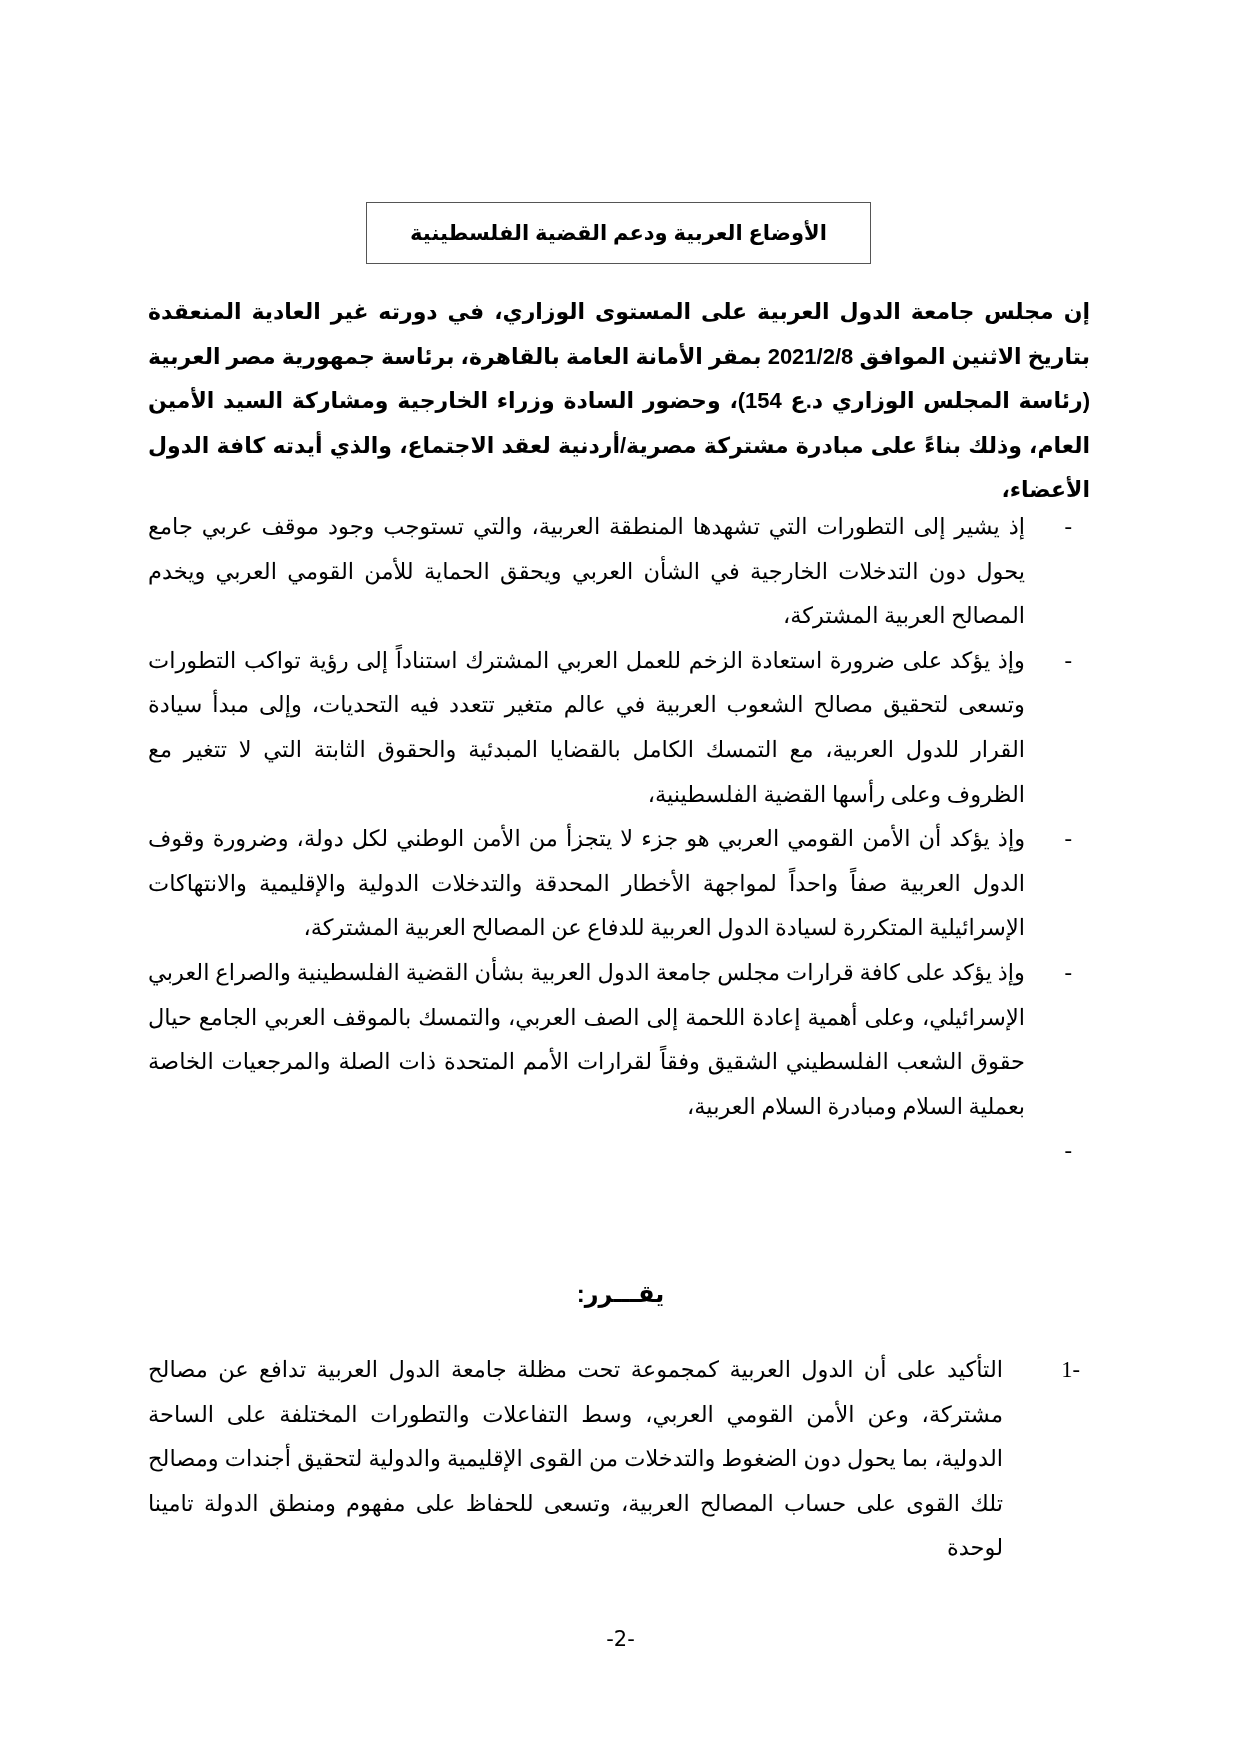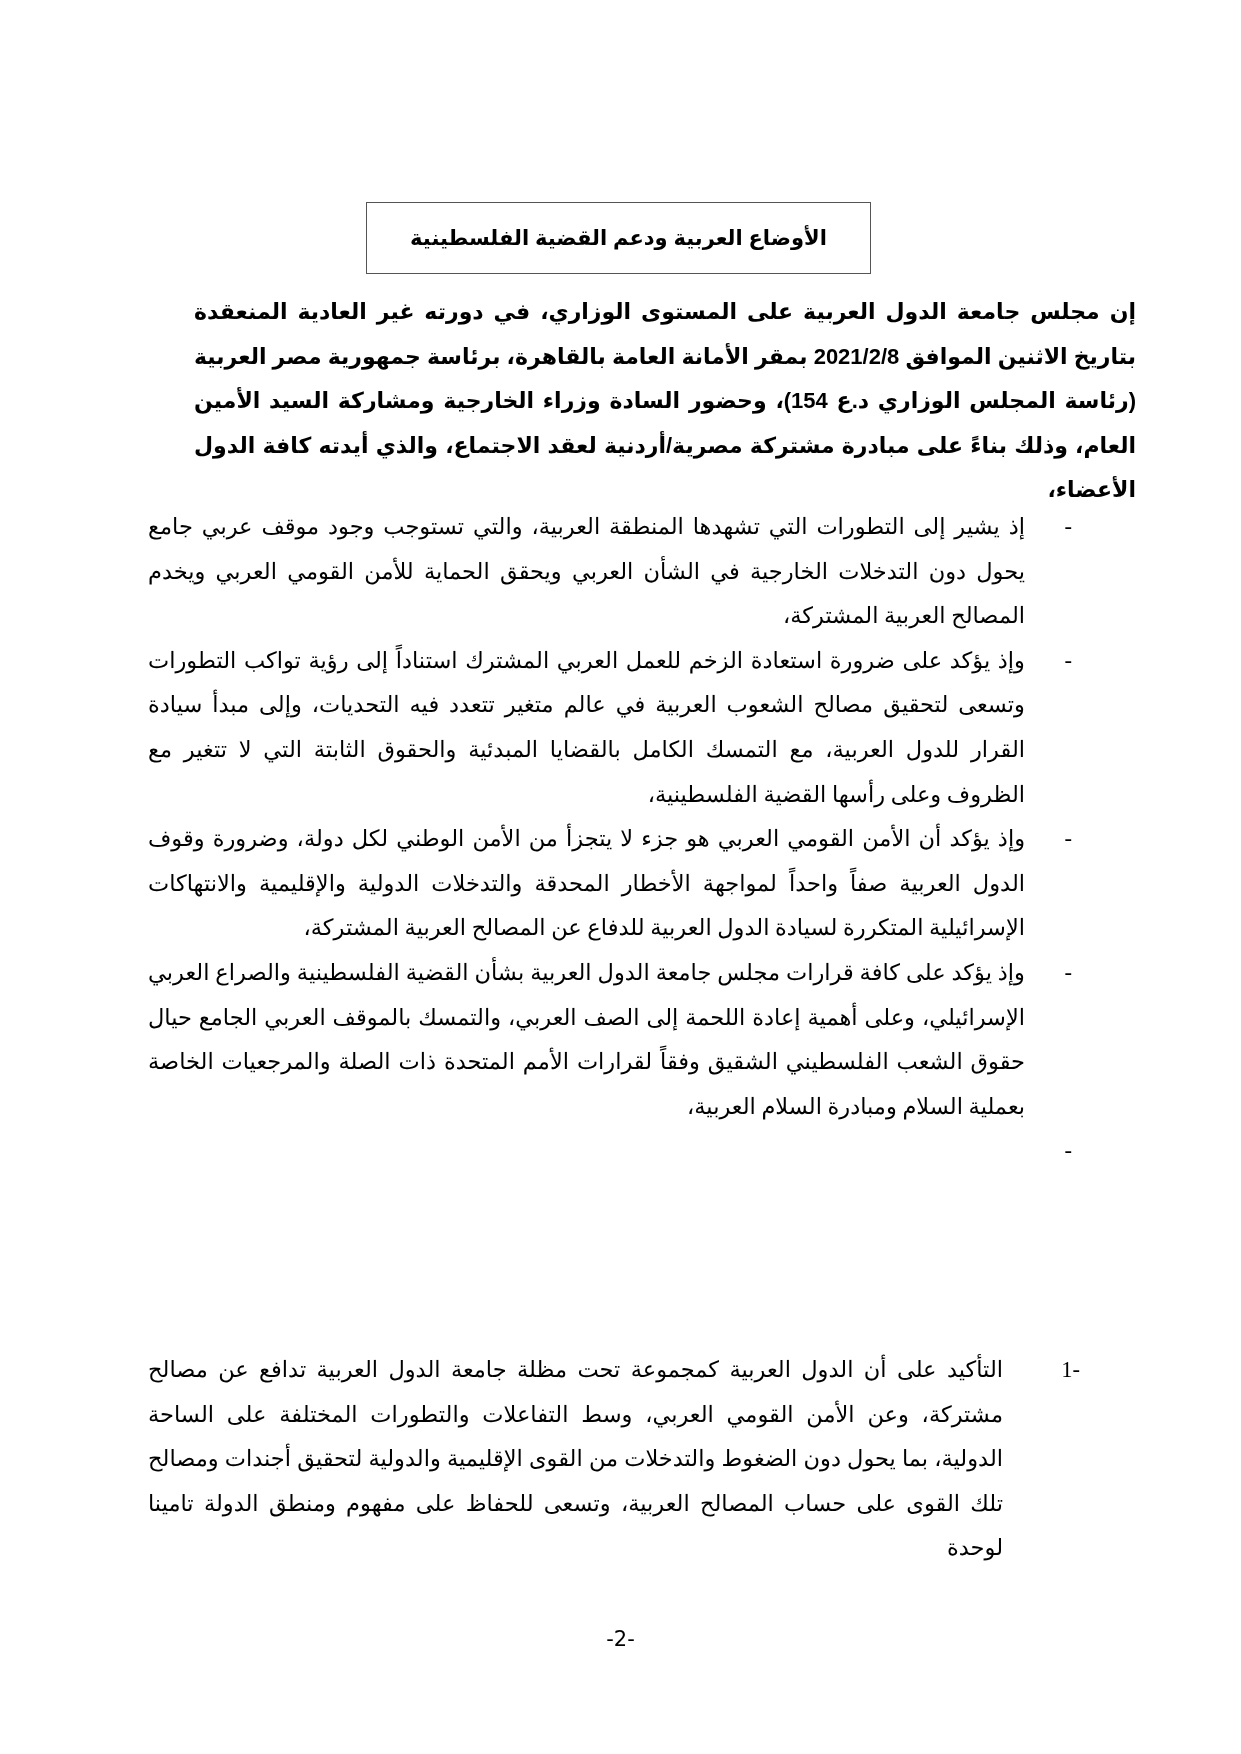--- a/index.html
+++ b/index.html
@@ -1,25 +1,25 @@
 <!DOCTYPE html>
 <html><head>
 <meta charset="utf-8">
 <style>
   html, body { margin: 0; padding: 0; background: #ffffff; }
   body { width: 1241px; height: 1754px; position: relative; overflow: hidden;
          font-family: "Liberation Serif", "DejaVu Serif", serif; color: #000; }
   .page { position: absolute; left: 0; top: 0; width: 1241px; height: 1754px; }
-  .title-box { position: absolute; left: 366px; top: 202px; width: 505px; height: 72px;
+  .title-box { position: absolute; left: 366px; top: 202px; width: 505px; height: 62px;
                border: 1.5px solid #555; box-sizing: border-box; display: flex;
                align-items: center; justify-content: center; direction: rtl; }
   .title-box span { font-family: "Liberation Sans", "DejaVu Sans", sans-serif; font-weight: bold; font-size: 21px; }
   .intro { position: absolute; left: 148px; top: 290px; width: 942px; direction: rtl;
            text-align: justify; text-align-last: right; font-family: "Liberation Sans", "DejaVu Sans", sans-serif;
-           font-weight: bold; font-size: 22px; line-height: 44.5px; margin-left: 46px; }
+           font-weight: bold; font-size: 22px; line-height: 44.5px; }
   .bullets { position: absolute; left: 148px; top: 505px; width: 942px; direction: rtl;
              font-family: "Liberation Serif", "DejaVu Serif", serif; font-size: 22.5px; line-height: 44.6px; margin: 0; padding: 0; }
   .bullet { position: relative; list-style: none; padding-right: 65px; text-align: justify; text-align-last: right; margin: 0; }
   .bullet .dash { position: absolute; right: 18px; top: 0; }
   .bullet:last-child { margin-top: 0; }
   .decides { position: absolute; left: 0; width: 1241px; top: 1280px; text-align: center; direction: rtl;
              font-family: "Liberation Sans", "DejaVu Sans", sans-serif; font-weight: bold; font-size: 24px; }
   .resolutions { position: absolute; left: 148px; top: 1348px; width: 942px; direction: rtl;
                  font-size: 22.5px; line-height: 44.6px; }
   .resolution { position: relative; padding-right: 87px; text-align: justify; text-align-last: justify; }
@@ -53,20 +53,21 @@
     </li>
     <li class="bullet">
       <span class="dash">-</span>
       <span>وإذ يؤكد على كافة قرارات مجلس جامعة الدول العربية بشأن القضية الفلسطينية والصراع العربي الإسرائيلي، وعلى أهمية إعادة اللحمة إلى الصف العربي، والتمسك بالموقف العربي الجامع حيال حقوق الشعب الفلسطيني الشقيق وفقاً لقرارات الأمم المتحدة ذات الصلة والمرجعيات الخاصة بعملية السلام ومبادرة السلام العربية،</span>
     </li>
     <li class="bullet">
       <span class="dash">-</span>
     </li>
   </ul>
 
+  <div class="decides">يقـــرر:</div>
 
   <div class="resolutions">
     <div class="resolution">
       <span class="num">1-</span>
       <span>التأكيد على أن الدول العربية كمجموعة تحت مظلة جامعة الدول العربية تدافع عن مصالح مشتركة، وعن الأمن القومي العربي، وسط التفاعلات والتطورات المختلفة على الساحة الدولية، بما يحول دون الضغوط والتدخلات من القوى الإقليمية والدولية لتحقيق أجندات ومصالح تلك القوى على حساب المصالح العربية، وتسعى للحفاظ على مفهوم ومنطق الدولة تامينا لوحدة</span>
     </div>
   </div>
 
   <div class="page-number">-2-</div>
 </div>

